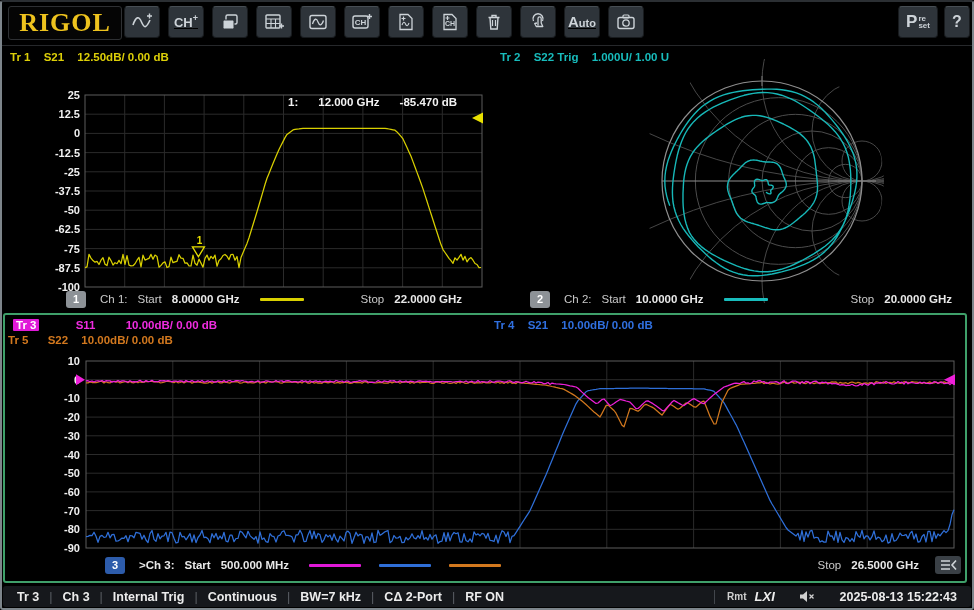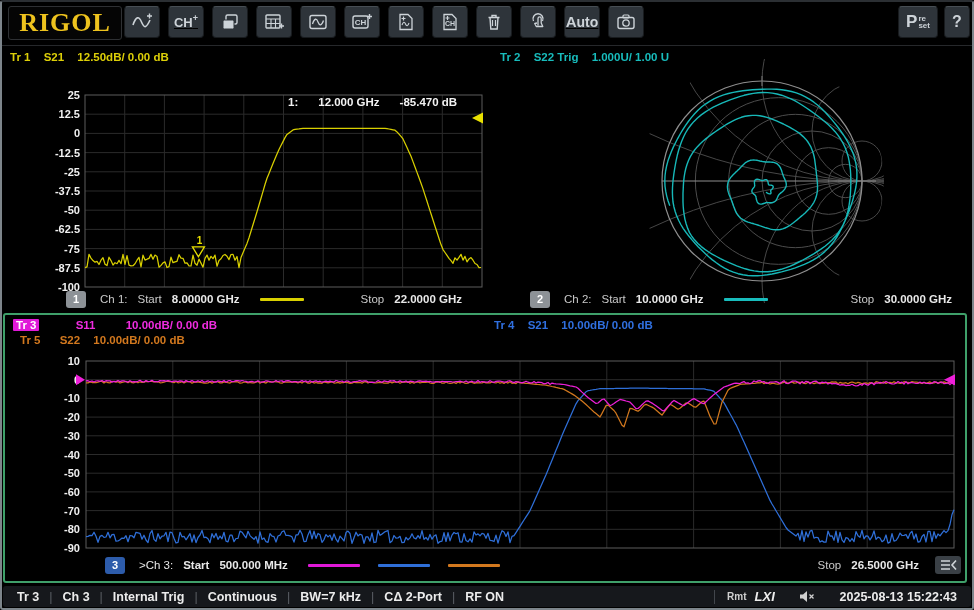--- a/index.html
+++ b/index.html
@@ -12,21 +12,21 @@
   .logo{position:absolute;left:8px;top:6px;width:112px;height:32px;background:#050505;border:1px solid #2e3033;border-radius:3px;
         color:#eec31e;font-family:"Liberation Serif","DejaVu Serif",serif;font-weight:bold;font-size:26px;letter-spacing:1px;
         display:flex;align-items:center;justify-content:center;line-height:1;}
   .btnrow{position:absolute;left:124px;top:6px;display:flex;gap:8px;text-decoration:underline;}
   .tbtn{width:36px;height:32px;background:#2e343a;border:1px solid #181b1e;border-top-color:#474e54;border-radius:4px;
         display:flex;align-items:center;justify-content:center;color:#cdd3d8;box-sizing:border-box;}
   .tbtn svg{display:block;}
   .tbtn .ch{font-size:13px;font-weight:bold;}
   .tbtn .sup{font-size:9px;font-weight:bold;vertical-align:super;line-height:0;}
   .tbtn .abig{font-size:15px;font-weight:bold;}
-  .tbtn .asmall{font-size:14px;font-weight:bold;}
+  .tbtn .asmall{font-size:11px;font-weight:bold;}
   .rightbtns{position:absolute;right:4px;top:6px;display:flex;gap:6px;}
   .preset{width:40px;}
   .preset .pwrap{display:flex;align-items:center;line-height:0.9;}
   .preset .pbig{font-size:17px;font-weight:bold;}
   .preset .pcol{display:flex;flex-direction:column;font-size:8px;font-weight:bold;margin-left:1px;}
   .help{width:26px;font-size:16px;font-weight:bold;}
   
   .hdr{position:absolute;font-size:11.5px;font-weight:bold;white-space:nowrap;}
   .hdr span{margin-right:10px;}
   .tl-hdr{color:#ddcf08;}
@@ -269,36 +269,36 @@
       <polyline points="182.8,147.7 181.1,143.0 179.7,138.1 178.7,133.2 178.0,128.1 177.8,123.1 178.0,118.0 178.6,113.0 179.6,108.0 180.9,103.1 182.5,98.4 184.3,93.7 186.3,89.1 188.5,84.7 190.8,80.3 193.2,76.0 195.8,71.7 198.4,67.6 201.3,63.5 204.3,59.6 207.6,55.8 211.0,52.2 214.8,48.8 218.8,45.8 223.0,43.1 227.4,40.7 231.9,38.6 236.6,36.9 241.4,35.5 246.2,34.4 251.1,33.5 255.9,32.8 260.7,32.3 265.5,31.8 270.4,31.5 275.2,31.2 280.0,31.1 284.9,31.1 289.8,31.3 294.7,31.7 299.6,32.5 304.5,33.5 309.3,34.9 313.9,36.7 318.4,38.9 322.8,41.4 326.9,44.2 330.8,47.3 334.5,50.6 338.0,54.1 341.4,57.7 344.6,61.4 347.7,65.1 350.8,69.0 353.7,73.0 356.5,77.0 359.1,81.2 361.6,85.5 363.8,90.0 365.8,94.6 367.4,99.3 368.6,104.1 369.5,109.1 369.9,114.1 369.9,119.1 369.6,124.0 368.9,129.0 367.9,133.8 366.7,138.6 365.4,143.2 363.9,147.8 362.3,152.4 360.5,156.8 358.8,161.3 356.8,165.7 354.8,170.0 352.6,174.3 350.2,178.5 347.5,182.6 344.5,186.5 341.3,190.2 337.8,193.6 334.1,196.8 330.1,199.6 326.0,202.2 321.7,204.4 317.3,206.4 312.8,208.2 308.3,209.8 303.7,211.3 299.1,212.6 294.5,213.9 289.8,215.0 285.1,216.0 280.3,216.8 275.5,217.4 270.6,217.8 265.7,217.8 260.8,217.5 255.9,216.8 251.1,215.7 246.4,214.2 241.9,212.4 237.5,210.1 233.3,207.6 229.3,204.8 225.4,201.9 221.7,198.8 218.2,195.6 214.8,192.3 211.4,188.9 208.2,185.5 205.0,181.9 202.0,178.3 199.1,174.5 196.3,170.6 193.8,166.5 191.6,162.3 189.7,157.9 188.1,153.3 186.9,148.7 186.0,144.0 185.6,139.2 185.4,134.4 185.5,129.7 185.8,125.0 186.3,120.3 186.9,115.7 187.6,111.1 188.4,106.5 189.3,101.9 190.3,97.3 191.5,92.8 192.9,88.2 194.5,83.7 196.4,79.3 198.5,75.0 201.0,70.9 203.9,67.0 207.0,63.4 210.5,60.0 214.2,56.9 218.1,54.1 222.2,51.5 226.3,49.2 230.6,47.1 234.9,45.1 239.3,43.3 243.7,41.6 248.1,40.1 252.5,38.6 257.1,37.3 261.7,36.2 266.3,35.4 271.1,34.8 275.8,34.5 280.6,34.6 285.3,35.1 290.0,36.0 294.6,37.2 299.1,38.8 303.4,40.6 307.7,42.7 311.7,45.0 315.7,47.5 319.5,50.0 323.3,52.6 327.0,55.2 330.7,58.0 334.3,60.8 337.9,63.7 341.4,66.8 344.7,70.0 347.9,73.4 350.9,77.1 353.6,81.0 355.9,85.0 358.0,89.3 359.7,93.7 361.1,98.2 362.1,102.8 362.8,107.4 363.4,112.0 363.7,116.7 363.8,121.3 363.8,125.9 363.7,130.5 363.4,135.2 363.1,139.8 362.5,144.4 361.8,149.0 360.8,153.6 359.6,158.1 358.0,162.6 356.1,166.9 353.8,171.0 351.2,174.9 348.3,178.6 345.1,182.0 341.6,185.2 338.0,188.2 334.3,190.9 330.5,193.4 326.7,195.8 322.8,198.1 318.9,200.3 314.9,202.5 310.9,204.5 306.9,206.5 302.7,208.3 298.5,209.9 294.2,211.3 289.7,212.4 285.3,213.2 280.7,213.7 276.1,213.8 271.6,213.5 267.1,212.9 262.6,212.0 258.2,210.8 253.9,209.4 249.7,207.9 245.6,206.2 241.5,204.4 237.5,202.6 233.4,200.6 229.5,198.5 225.5,196.3 221.7,194.0 217.9,191.4 214.3,188.6 210.9,185.5 207.7,182.1 204.9,178.5 202.5,174.6 200.7,170.4 199.2,166.0 198.0,161.6 197.2,157.1 196.6,152.7 196.2,148.3 196.0,143.9 196.0,139.6 196.0,135.3 196.2,131.1 196.4,126.9 196.7,122.7 197.2,118.6 197.9,114.5 198.8,110.5 200.0,106.5 201.4,102.7 203.2,98.9 205.3,95.4 207.6,92.0 210.2,88.9 213.0,85.9 215.9,83.2 219.0,80.6 222.1,78.2 225.2,75.9 228.3,73.7 231.4,71.6 234.5,69.6 237.7,67.5 240.8,65.6 244.1,63.8 247.4,62.1 250.8,60.6 254.3,59.3 258.0,58.3 261.6,57.7 265.4,57.4 269.1,57.4 272.8,57.8 276.5,58.5 280.0,59.4 283.5,60.5 286.9,61.8 290.1,63.1 293.3,64.6 296.4,66.0 299.5,67.6 302.5,69.1 305.4,70.8 308.3,72.5 311.1,74.3 313.7,76.4 316.2,78.6 318.5,80.9 320.6,83.5 322.4,86.3 324.0,89.2 325.2,92.3 326.3,95.4 327.1,98.5 327.7,101.7 328.1,104.8 328.5,107.8 328.9,110.8 329.2,113.7 329.5,116.5 329.8,119.4 330.1,122.2 330.4,125.0 330.5,127.8 330.5,130.7 330.3,133.5 329.8,136.3 329.1,139.1 328.1,141.7 326.9,144.3 325.4,146.7 323.8,148.9 322.0,151.1 320.0,153.0 318.1,154.9 316.1,156.7 314.1,158.4 312.2,160.0 310.3,161.6 308.3,163.2 306.4,164.8 304.4,166.3 302.4,167.7 300.3,168.9 298.0,170.0 295.7,170.9 293.3,171.5 290.9,171.8 288.4,171.8 286.0,171.6 283.5,171.1 281.2,170.4 278.9,169.8 276.8,169.1 274.7,168.4 272.6,167.7 270.7,167.0 268.7,166.4 266.8,165.8 264.8,165.3 262.9,164.7 261.0,164.1 259.1,163.3 257.2,162.5 255.5,161.4 253.8,160.2 252.3,158.8 251.0,157.3 249.8,155.6 248.8,153.8 248.0,152.0 247.3,150.1 246.6,148.3 246.0,146.5 245.4,144.7 244.8,143.0 244.1,141.3 243.4,139.6 242.7,137.9 242.0,136.2 241.4,134.4 240.9,132.6 240.6,130.7 240.4,128.8 240.6,126.9 240.9,125.0 241.5,123.2 242.4,121.5 243.4,119.9 244.6,118.4 245.9,117.0 247.2,115.7 248.5,114.4 249.8,113.3 251.0,112.1 252.2,111.0 253.3,109.8 254.4,108.6 255.5,107.5 256.6,106.4 257.8,105.3 259.0,104.3 260.4,103.5 261.9,102.8 263.4,102.3 265.0,102.1 266.6,102.0 268.3,102.1 269.9,102.3 271.4,102.6 272.9,103.0 274.4,103.3 275.7,103.6 277.1,103.8 278.4,104.0 279.8,104.0 281.1,104.0 282.5,104.0 283.9,104.1 285.3,104.2 286.7,104.4 288.1,104.8 289.4,105.4 290.6,106.2 291.6,107.2 292.5,108.3 293.3,109.5 293.9,110.9 294.5,112.2 294.9,113.6 295.3,114.9 295.7,116.1 296.1,117.3 296.5,118.5 297.0,119.5 297.5,120.6 298.0,121.7 298.4,122.8 298.9,123.9 299.1,125.0 299.3,126.2 299.2,127.4 299.0,128.6 298.5,129.7 297.9,130.8 297.1,131.9 296.3,132.8 295.4,133.7 294.4,134.4 293.6,135.1 292.8,135.8 292.1,136.5 291.6,137.2 291.2,137.9 290.8,138.7 290.5,139.5 290.1,140.3 289.8,141.2 289.3,142.0 288.8,142.7 288.1,143.3 287.4,143.8 286.6,144.2 285.7,144.5 284.8,144.7 283.9,144.7 283.0,144.7 282.1,144.6 281.2,144.6 280.4,144.5 279.7,144.6 278.9,144.7 278.2,145.0 277.4,145.2 276.6,145.5 275.8,145.8 274.9,146.0 274.1,146.1 273.2,146.1 272.4,145.9 271.6,145.5 271.0,144.9 270.4,144.2 270.0,143.3 269.7,142.4 269.4,141.5 269.3,140.6 269.1,139.7 269.0,139.0 268.8,138.3 268.5,137.8 268.2,137.3 267.7,136.9 267.2,136.5 266.7,136.1 266.2,135.6 265.7,135.1 265.3,134.6 265.0,134.0 264.9,133.3 264.9,132.7 265.1,132.0 265.4,131.3 265.8,130.7 266.3,130.1 266.7,129.6 267.1,129.1 267.4,128.6 267.6,128.1 267.7,127.6 267.7,127.0 267.6,126.4 267.5,125.7 267.5,125.0 267.4,124.3 267.5,123.5 267.7,122.9 268.0,122.3 268.5,121.8 269.1,121.5 269.9,121.3 270.6,121.3 271.4,121.4 272.3,121.6 273.0,121.9 273.7,122.1 274.3,122.4 274.9,122.5 275.4,122.6 275.9,122.5 276.3,122.4 276.8,122.2 277.2,122.0 277.7,121.8 278.2,121.6 278.7,121.6 279.3,121.7 279.7,121.9 280.2,122.3 280.5,122.8 280.8,123.4 281.0,124.1 281.1,124.7 281.2,125.3 281.3,125.9 281.5,126.3 281.6,126.7 281.9,126.9 282.2,127.0 282.7,127.1 283.2,127.1 283.8,127.1 284.4,127.2 285.0,127.4 285.5,127.6 285.9,128.0 286.1,128.4 286.2,128.8 286.2,129.4 285.9,129.9 285.6,130.4 285.2,130.9 284.8,131.3 284.4,131.7 284.0,132.0 283.8,132.3 283.7,132.6 283.6,132.9 283.7,133.3 283.8,133.7 283.9,134.1 284.0,134.5 284.0,134.9 283.9,135.3 283.7,135.6 283.4,135.8 282.9,135.9 282.4,135.9 281.8,135.7 281.2,135.5 280.6,135.2 280.1,134.9 279.7,134.6 279.3,134.3 279.1,134.1" fill="none" stroke="#17b8b8" stroke-width="1.4" stroke-linejoin="round"></polyline>
     </svg>
   <div class="footer" style="left:490px;top:288px;width:478px;padding-left:40px;box-sizing:border-box;">
     <span class="badge">2</span>
     <span class="flabel">Ch 2:</span>
     <span class="flabel">Start</span>
     <span class="fvalue">10.0000 GHz</span>
     <span class="linechip lc-c"></span>
     <span class="fstop" style="padding-right:10px;">
       <span class="flabel">Stop</span>
-      <span class="fvalue">30.0000 GHz</span>
+      <span class="fvalue">20.0000 GHz</span>
     </span>
   </div>
 
   <div class="bpanel">
     <div class="hdr" style="left:8px;top:4px;">
       <span class="chip-tr3">Tr 3</span>
       <span class="mag" style="margin-left:6px;">S11</span>
       <span class="mag">10.00dB/ 0.00 dB</span>
     </div>
     <div class="hdr" style="left:489px;top:4px;">
       <span class="blu">Tr 4</span>
       <span class="blu">S21</span>
       <span class="blu">10.00dB/ 0.00 dB</span>
     </div>
-    <div class="hdr" style="left:12px;top:19px;">
+    <div class="hdr" style="left:0;top:19px;">
       <span class="org" style="padding:0 3px;">Tr 5</span>
       <span class="org" style="margin-left:3px;">S22</span>
       <span class="org">10.00dB/ 0.00 dB</span>
     </div>
     <svg id="svg-bt" class="chart" style="left:2px;top:38px;" width="958" height="200">
         <line x1="165.8" y1="8" x2="165.8" y2="195" stroke="#2b2b2b" stroke-width="1"></line>
         <line x1="252.6" y1="8" x2="252.6" y2="195" stroke="#2b2b2b" stroke-width="1"></line>
         <line x1="339.4" y1="8" x2="339.4" y2="195" stroke="#2b2b2b" stroke-width="1"></line>
         <line x1="426.2" y1="8" x2="426.2" y2="195" stroke="#2b2b2b" stroke-width="1"></line>
         <line x1="513" y1="8" x2="513" y2="195" stroke="#2b2b2b" stroke-width="1"></line>
@@ -328,21 +328,21 @@
         <text x="73" y="180.3" text-anchor="end" fill="#f0f0f0" font-size="11" font-weight="bold">-80</text>
         <text x="73" y="199" text-anchor="end" fill="#f0f0f0" font-size="11" font-weight="bold">-90</text>
         <polyline points="79.0,183.6 81.0,183.4 83.0,182.4 85.0,182.6 87.0,179.2 89.0,183.3 91.0,189.3 93.0,183.4 95.0,182.4 97.0,184.4 99.0,184.0 101.0,179.3 103.0,184.8 105.0,181.6 107.0,181.4 109.0,188.2 111.0,188.0 113.0,186.7 115.0,185.1 117.0,185.4 119.0,182.7 121.0,188.7 123.0,182.5 125.0,182.8 127.0,184.8 129.0,179.3 131.0,179.8 133.0,180.3 135.0,186.2 137.0,182.2 139.0,187.0 141.0,189.6 143.0,180.6 145.0,177.5 147.0,186.4 149.0,188.4 151.0,180.6 153.0,185.8 155.0,183.1 157.0,182.8 159.0,179.3 161.0,188.5 163.0,179.2 165.0,179.6 167.0,185.3 169.0,190.0 171.0,189.3 173.0,179.3 175.0,183.8 177.0,183.4 179.0,186.8 181.0,183.8 183.0,180.7 185.0,189.2 187.0,181.9 189.0,189.7 191.0,184.5 193.0,182.0 195.0,177.4 197.0,184.7 199.0,184.2 201.0,185.7 203.0,189.7 205.0,180.7 207.0,184.8 209.0,180.4 211.0,186.4 213.0,183.1 215.0,185.8 217.0,179.3 219.0,188.2 221.0,188.8 223.0,182.1 225.0,182.2 227.0,188.7 229.0,185.5 231.0,185.4 233.0,178.1 235.0,179.2 237.0,182.1 239.0,184.9 241.0,178.3 243.0,182.6 245.0,184.6 247.0,186.3 249.0,183.6 251.0,190.2 253.0,178.8 255.0,186.4 257.0,185.0 259.0,188.7 261.0,189.3 263.0,180.6 265.0,183.2 267.0,183.6 269.0,189.0 271.0,183.0 273.0,182.2 275.0,178.7 277.0,177.7 279.0,182.5 281.0,182.4 283.0,182.8 285.0,183.9 287.0,189.1 289.0,181.8 291.0,181.8 293.0,177.3 295.0,181.0 297.0,188.6 299.0,188.5 301.0,181.9 303.0,177.6 305.0,185.8 307.0,178.2 309.0,185.4 311.0,180.4 313.0,181.8 315.0,189.4 317.0,186.6 319.0,181.6 321.0,183.9 323.0,182.1 325.0,187.4 327.0,180.9 329.0,186.2 331.0,189.1 333.0,183.1 335.0,185.3 337.0,188.0 339.0,179.6 341.0,178.1 343.0,180.5 345.0,190.3 347.0,184.7 349.0,179.2 351.0,182.9 353.0,181.2 355.0,182.1 357.0,190.3 359.0,183.8 361.0,183.9 363.0,188.2 365.0,179.8 367.0,189.5 369.0,189.2 371.0,177.3 373.0,182.3 375.0,181.1 377.0,179.4 379.0,178.3 381.0,177.5 383.0,189.7 385.0,188.1 387.0,182.5 389.0,185.2 391.0,184.9 393.0,183.3 395.0,189.7 397.0,189.5 399.0,184.3 401.0,186.8 403.0,184.9 405.0,180.8 407.0,184.9 409.0,185.9 411.0,182.6 413.0,185.4 415.0,177.6 417.0,186.4 419.0,184.5 421.0,187.1 423.0,181.4 425.0,186.2 427.0,183.0 429.0,181.9 431.0,190.3 433.0,188.6 435.0,188.2 437.0,179.6 439.0,188.5 441.0,179.6 443.0,187.8 445.0,182.1 447.0,179.5 449.0,180.7 451.0,179.7 453.0,189.0 455.0,189.2 457.0,180.6 459.0,187.5 461.0,188.8 463.0,185.8 465.0,189.1 467.0,178.8 469.0,182.0 471.0,180.9 473.0,182.8 475.0,180.4 477.0,181.1 479.0,185.3 481.0,180.3 483.0,187.4 485.0,187.6 487.0,188.5 489.0,182.1 491.0,190.2 493.0,182.9 495.0,177.7 497.0,179.0 499.0,183.5 501.0,178.9 503.0,189.6 505.0,183.4 507.0,182.7 509.0,179.6 511.0,176.4 513.0,173.3 515.0,170.2 517.0,167.0 519.0,163.9 521.0,160.8 523.0,157.6 525.0,153.2 527.0,148.7 529.0,144.2 531.0,139.7 533.0,135.2 535.0,130.7 537.0,126.3 539.0,121.8 541.0,117.0 543.0,112.1 545.0,107.2 547.0,102.2 549.0,97.3 551.0,92.4 553.0,87.4 555.0,82.5 557.0,77.7 559.0,73.2 561.0,68.8 563.0,64.3 565.0,59.8 567.0,55.3 569.0,50.8 571.0,47.7 573.0,45.5 575.0,43.3 577.0,41.0 579.0,38.8 581.0,37.7 583.0,37.4 585.0,37.0 587.0,36.7 589.0,36.4 591.0,36.0 593.0,35.7 595.0,35.6 597.0,35.6 599.0,35.6 601.0,35.6 603.0,35.5 605.0,35.5 607.0,35.5 609.0,35.4 611.0,35.4 613.0,35.4 615.0,35.3 617.0,35.3 619.0,35.3 621.0,35.3 623.0,35.2 625.0,35.2 627.0,35.2 629.0,35.1 631.0,35.1 633.0,35.2 635.0,35.2 637.0,35.2 639.0,35.2 641.0,35.2 643.0,35.3 645.0,35.3 647.0,35.3 649.0,35.3 651.0,35.4 653.0,35.4 655.0,35.4 657.0,35.4 659.0,35.4 661.0,35.5 663.0,35.5 665.0,35.5 667.0,35.5 669.0,35.6 671.0,35.6 673.0,35.6 675.0,35.6 677.0,35.6 679.0,35.7 681.0,35.7 683.0,35.7 685.0,35.7 687.0,35.8 689.0,35.8 691.0,35.8 693.0,35.8 695.0,35.8 697.0,35.9 699.0,36.4 701.0,36.8 703.0,37.2 705.0,37.6 707.0,38.3 709.0,40.6 711.0,42.8 713.0,45.1 715.0,47.3 717.0,49.8 719.0,53.4 721.0,57.1 723.0,60.7 725.0,64.3 727.0,68.0 729.0,71.6 731.0,75.7 733.0,80.2 735.0,84.7 737.0,89.1 739.0,93.6 741.0,98.1 743.0,102.6 745.0,107.1 747.0,111.5 749.0,116.0 751.0,120.5 753.0,125.0 755.0,129.5 757.0,133.9 759.0,138.4 761.0,142.9 763.0,147.4 765.0,151.0 767.0,154.3 769.0,157.7 771.0,161.0 773.0,164.4 775.0,167.8 777.0,171.1 779.0,174.5 781.0,177.0 783.0,178.5 785.0,180.0 787.0,181.5 789.0,183.0 791.0,180.3 793.0,187.0 795.0,177.5 797.0,188.5 799.0,178.9 801.0,184.1 803.0,178.2 805.0,177.4 807.0,185.2 809.0,184.3 811.0,184.6 813.0,189.0 815.0,187.9 817.0,189.1 819.0,189.2 821.0,178.1 823.0,183.1 825.0,182.8 827.0,187.3 829.0,178.1 831.0,189.3 833.0,179.4 835.0,186.8 837.0,189.5 839.0,184.5 841.0,185.3 843.0,188.5 845.0,185.5 847.0,188.6 849.0,178.6 851.0,182.7 853.0,184.3 855.0,177.3 857.0,185.8 859.0,182.9 861.0,183.2 863.0,186.9 865.0,183.7 867.0,177.9 869.0,186.4 871.0,184.1 873.0,185.0 875.0,188.7 877.0,187.2 879.0,182.0 881.0,190.1 883.0,189.1 885.0,180.6 887.0,188.2 889.0,187.5 891.0,184.7 893.0,180.1 895.0,182.5 897.0,182.4 899.0,181.5 901.0,185.4 903.0,180.4 905.0,178.3 907.0,186.0 909.0,181.0 911.0,189.2 913.0,188.6 915.0,183.5 917.0,181.4 919.0,189.0 921.0,178.3 923.0,178.4 925.0,188.6 927.0,178.6 929.0,185.3 931.0,181.0 933.0,182.9 935.0,180.1 937.0,177.6 939.0,179.6 941.0,177.6 943.0,171.5 945.0,161.5 947.0,156.8" fill="none" stroke="#2f6fd8" stroke-width="1.25" stroke-linejoin="round"></polyline>
         <polyline points="79.0,29.9 81.0,29.9 83.0,28.9 85.0,29.5 87.0,29.5 89.0,29.7 91.0,29.1 93.0,28.3 95.0,28.5 97.0,30.1 99.0,28.8 101.0,29.7 103.0,29.9 105.0,28.3 107.0,28.5 109.0,29.2 111.0,28.7 113.0,30.0 115.0,29.3 117.0,28.9 119.0,28.3 121.0,29.7 123.0,28.5 125.0,29.7 127.0,29.8 129.0,28.7 131.0,29.8 133.0,28.8 135.0,29.4 137.0,29.2 139.0,28.4 141.0,28.7 143.0,28.5 145.0,28.4 147.0,28.9 149.0,28.6 151.0,28.8 153.0,29.8 155.0,29.6 157.0,29.2 159.0,28.5 161.0,28.4 163.0,28.7 165.0,29.0 167.0,29.6 169.0,28.5 171.0,29.8 173.0,29.5 175.0,28.7 177.0,29.9 179.0,28.9 181.0,28.5 183.0,28.8 185.0,30.2 187.0,29.1 189.0,29.2 191.0,28.8 193.0,29.5 195.0,29.7 197.0,30.1 199.0,30.2 201.0,29.8 203.0,29.0 205.0,30.1 207.0,29.2 209.0,28.5 211.0,28.9 213.0,29.9 215.0,29.9 217.0,28.9 219.0,29.2 221.0,29.7 223.0,30.1 225.0,28.7 227.0,28.9 229.0,28.7 231.0,28.9 233.0,30.2 235.0,30.0 237.0,29.0 239.0,29.1 241.0,29.9 243.0,29.5 245.0,29.8 247.0,29.8 249.0,29.2 251.0,28.4 253.0,30.2 255.0,29.0 257.0,29.4 259.0,30.1 261.0,28.5 263.0,29.2 265.0,29.0 267.0,28.5 269.0,28.8 271.0,28.7 273.0,30.0 275.0,30.2 277.0,28.9 279.0,29.2 281.0,29.2 283.0,29.0 285.0,29.0 287.0,29.2 289.0,29.2 291.0,29.9 293.0,29.0 295.0,30.0 297.0,28.5 299.0,29.0 301.0,30.2 303.0,30.1 305.0,28.6 307.0,30.1 309.0,29.5 311.0,30.2 313.0,29.9 315.0,30.3 317.0,28.8 319.0,29.3 321.0,29.9 323.0,29.3 325.0,28.7 327.0,30.1 329.0,29.9 331.0,29.4 333.0,30.2 335.0,29.5 337.0,29.5 339.0,29.3 341.0,29.6 343.0,30.4 345.0,30.2 347.0,29.2 349.0,29.6 351.0,29.5 353.0,29.5 355.0,30.2 357.0,28.9 359.0,28.7 361.0,30.0 363.0,29.0 365.0,29.4 367.0,29.8 369.0,30.0 371.0,29.6 373.0,29.6 375.0,29.4 377.0,30.1 379.0,30.2 381.0,30.2 383.0,28.9 385.0,29.9 387.0,29.1 389.0,29.0 391.0,29.0 393.0,30.2 395.0,29.3 397.0,28.9 399.0,29.2 401.0,28.6 403.0,30.3 405.0,29.1 407.0,30.2 409.0,29.0 411.0,29.0 413.0,29.9 415.0,29.5 417.0,29.4 419.0,29.3 421.0,28.8 423.0,30.0 425.0,30.5 427.0,30.3 429.0,28.9 431.0,29.2 433.0,28.7 435.0,30.2 437.0,30.2 439.0,28.9 441.0,30.0 443.0,30.3 445.0,30.2 447.0,29.4 449.0,30.5 451.0,28.9 453.0,30.0 455.0,28.8 457.0,29.8 459.0,30.4 461.0,30.1 463.0,28.9 465.0,29.4 467.0,30.3 469.0,29.8 471.0,29.7 473.0,30.0 475.0,29.8 477.0,29.1 479.0,29.9 481.0,29.7 483.0,29.9 485.0,29.0 487.0,29.7 489.0,30.0 491.0,29.0 493.0,30.2 495.0,29.5 497.0,30.4 499.0,29.1 501.0,30.1 503.0,28.8 505.0,30.3 507.0,29.9 509.0,30.6 511.0,28.8 513.0,29.9 515.0,29.9 517.0,30.1 519.0,30.3 521.0,30.5 523.0,30.7 525.0,30.9 527.0,31.1 529.0,31.3 531.0,31.5 533.0,31.7 535.0,31.8 537.0,32.0 539.0,32.2 541.0,32.6 543.0,33.0 545.0,33.5 547.0,33.9 549.0,34.4 551.0,34.8 553.0,35.3 555.0,35.7 557.0,36.4 559.0,37.5 561.0,38.6 563.0,39.7 565.0,40.9 567.0,42.1 569.0,43.6 571.0,45.1 573.0,46.6 575.0,48.1 577.0,49.7 579.0,51.5 581.0,53.4 583.0,55.3 585.0,57.1 587.0,59.0 589.0,60.6 591.0,62.3 593.0,64.0 595.0,60.4 597.0,56.5 599.0,52.6 601.0,52.1 603.0,53.9 605.0,55.7 607.0,57.5 609.0,60.2 611.0,64.2 613.0,68.3 615.0,72.3 617.0,73.8 619.0,67.6 621.0,61.4 623.0,55.3 625.0,55.6 627.0,56.5 629.0,57.4 631.0,58.3 633.0,56.8 635.0,54.6 637.0,52.3 639.0,51.4 641.0,52.3 643.0,53.2 645.0,54.1 647.0,55.2 649.0,57.0 651.0,58.7 653.0,60.5 655.0,62.1 657.0,59.4 659.0,56.7 661.0,54.0 663.0,51.3 665.0,52.2 667.0,53.5 669.0,54.9 671.0,56.2 673.0,55.3 675.0,53.6 677.0,51.8 679.0,50.0 681.0,49.9 683.0,51.2 685.0,52.6 687.0,53.9 689.0,54.1 691.0,52.3 693.0,50.5 695.0,48.7 697.0,48.2 699.0,53.3 701.0,58.3 703.0,63.4 705.0,67.3 707.0,71.0 709.0,70.9 711.0,63.6 713.0,56.3 715.0,49.1 717.0,45.2 719.0,41.3 721.0,37.3 723.0,35.5 725.0,34.7 727.0,33.9 729.0,33.1 731.0,32.3 733.0,31.5 735.0,31.2 737.0,31.1 739.0,30.9 741.0,30.8 743.0,30.6 745.0,30.5 747.0,30.3 749.0,30.1 751.0,29.7 753.0,29.8 755.0,29.1 757.0,30.7 759.0,29.2 761.0,30.2 763.0,31.0 765.0,30.3 767.0,30.4 769.0,31.0 771.0,31.1 773.0,30.7 775.0,29.9 777.0,29.3 779.0,29.0 781.0,30.7 783.0,29.3 785.0,28.9 787.0,30.1 789.0,30.0 791.0,29.1 793.0,29.3 795.0,29.4 797.0,30.5 799.0,30.6 801.0,29.2 803.0,29.6 805.0,29.7 807.0,30.7 809.0,29.9 811.0,29.8 813.0,29.7 815.0,30.4 817.0,30.2 819.0,29.8 821.0,29.6 823.0,29.7 825.0,28.9 827.0,29.2 829.0,28.9 831.0,30.8 833.0,29.4 835.0,30.2 837.0,30.2 839.0,29.7 841.0,30.8 843.0,29.6 845.0,29.0 847.0,29.7 849.0,30.3 851.0,29.4 853.0,29.9 855.0,30.8 857.0,30.1 859.0,29.9 861.0,30.5 863.0,29.7 865.0,30.2 867.0,30.4 869.0,28.6 871.0,29.0 873.0,30.4 875.0,29.6 877.0,28.9 879.0,30.4 881.0,29.5 883.0,29.4 885.0,30.1 887.0,28.7 889.0,29.9 891.0,30.0 893.0,30.5 895.0,30.1 897.0,28.7 899.0,29.4 901.0,29.4 903.0,29.9 905.0,28.6 907.0,29.1 909.0,29.0 911.0,29.4 913.0,29.9 915.0,30.5 917.0,29.4 919.0,30.4 921.0,29.6 923.0,28.9 925.0,30.2 927.0,30.0 929.0,29.1 931.0,30.4 933.0,28.9 935.0,29.9 937.0,28.9 939.0,29.7 941.0,30.1 943.0,28.9 945.0,29.7 947.0,29.8" fill="none" stroke="#d2781e" stroke-width="1.25" stroke-linejoin="round"></polyline>
         <polyline points="79.0,27.8 81.0,27.7 83.0,28.7 85.0,28.0 87.0,29.0 89.0,28.0 91.0,27.8 93.0,28.3 95.0,27.5 97.0,28.7 99.0,27.7 101.0,27.8 103.0,27.9 105.0,29.1 107.0,28.3 109.0,28.6 111.0,27.5 113.0,28.6 115.0,27.8 117.0,27.8 119.0,28.7 121.0,29.1 123.0,27.7 125.0,28.8 127.0,28.7 129.0,28.9 131.0,28.3 133.0,27.3 135.0,28.7 137.0,29.0 139.0,27.6 141.0,28.6 143.0,28.4 145.0,27.3 147.0,28.7 149.0,28.5 151.0,28.8 153.0,27.6 155.0,27.8 157.0,27.6 159.0,28.2 161.0,27.7 163.0,28.0 165.0,28.9 167.0,28.0 169.0,28.1 171.0,28.6 173.0,27.8 175.0,28.1 177.0,29.2 179.0,27.5 181.0,28.6 183.0,28.6 185.0,27.6 187.0,28.8 189.0,28.9 191.0,27.7 193.0,28.7 195.0,27.4 197.0,29.2 199.0,28.6 201.0,27.8 203.0,28.7 205.0,28.0 207.0,29.1 209.0,29.1 211.0,27.9 213.0,28.3 215.0,28.8 217.0,27.5 219.0,29.2 221.0,27.9 223.0,27.5 225.0,28.7 227.0,28.3 229.0,27.7 231.0,27.7 233.0,28.2 235.0,27.5 237.0,28.0 239.0,28.3 241.0,29.1 243.0,28.7 245.0,28.3 247.0,29.0 249.0,28.8 251.0,27.9 253.0,29.0 255.0,29.1 257.0,28.7 259.0,27.8 261.0,28.1 263.0,28.5 265.0,29.1 267.0,28.8 269.0,27.5 271.0,28.7 273.0,28.0 275.0,27.9 277.0,29.1 279.0,27.8 281.0,27.6 283.0,28.2 285.0,29.1 287.0,28.6 289.0,28.6 291.0,29.2 293.0,28.5 295.0,27.6 297.0,28.7 299.0,27.9 301.0,29.2 303.0,27.8 305.0,29.1 307.0,28.4 309.0,27.8 311.0,28.9 313.0,28.2 315.0,29.2 317.0,28.7 319.0,28.1 321.0,28.9 323.0,28.1 325.0,28.9 327.0,28.9 329.0,27.5 331.0,28.2 333.0,28.5 335.0,28.0 337.0,29.3 339.0,28.2 341.0,28.1 343.0,29.3 345.0,29.1 347.0,28.7 349.0,28.7 351.0,28.2 353.0,27.6 355.0,28.3 357.0,27.8 359.0,27.9 361.0,28.9 363.0,29.3 365.0,29.1 367.0,29.3 369.0,29.0 371.0,27.7 373.0,28.5 375.0,29.3 377.0,27.9 379.0,28.3 381.0,28.9 383.0,27.7 385.0,28.0 387.0,27.6 389.0,29.1 391.0,28.9 393.0,27.9 395.0,28.9 397.0,28.9 399.0,28.0 401.0,29.4 403.0,28.2 405.0,28.4 407.0,28.9 409.0,29.0 411.0,28.2 413.0,27.9 415.0,28.4 417.0,28.3 419.0,28.2 421.0,28.6 423.0,28.4 425.0,29.1 427.0,29.2 429.0,28.7 431.0,28.5 433.0,29.3 435.0,28.3 437.0,28.6 439.0,28.6 441.0,28.7 443.0,28.5 445.0,28.8 447.0,29.0 449.0,28.6 451.0,28.5 453.0,28.2 455.0,28.8 457.0,29.0 459.0,28.0 461.0,29.3 463.0,28.8 465.0,28.2 467.0,29.2 469.0,29.2 471.0,27.6 473.0,29.3 475.0,28.5 477.0,28.8 479.0,29.2 481.0,29.1 483.0,27.7 485.0,28.8 487.0,29.4 489.0,28.4 491.0,28.2 493.0,28.1 495.0,28.5 497.0,29.1 499.0,29.2 501.0,28.0 503.0,27.9 505.0,28.8 507.0,29.6 509.0,28.6 511.0,29.0 513.0,29.4 515.0,29.8 517.0,29.2 519.0,28.3 521.0,29.2 523.0,29.9 525.0,29.9 527.0,28.6 529.0,30.0 531.0,29.1 533.0,29.3 535.0,29.7 537.0,30.9 539.0,30.3 541.0,29.5 543.0,31.4 545.0,30.1 547.0,30.7 549.0,30.9 551.0,31.0 553.0,31.1 555.0,31.3 557.0,31.5 559.0,31.9 561.0,32.3 563.0,32.8 565.0,33.2 567.0,33.6 569.0,34.0 571.0,35.3 573.0,37.2 575.0,39.1 577.0,40.9 579.0,42.8 581.0,44.4 583.0,45.9 585.0,47.4 587.0,48.9 589.0,50.4 591.0,50.0 593.0,48.3 595.0,46.6 597.0,46.0 599.0,48.2 601.0,50.5 603.0,52.7 605.0,51.7 607.0,50.4 609.0,49.0 611.0,47.7 613.0,46.4 615.0,46.9 617.0,47.4 619.0,48.0 621.0,48.5 623.0,49.1 625.0,51.2 627.0,53.4 629.0,55.7 631.0,55.5 633.0,53.7 635.0,51.8 637.0,49.9 639.0,48.1 641.0,47.9 643.0,49.0 645.0,50.1 647.0,51.4 649.0,52.8 651.0,54.3 653.0,55.8 655.0,57.3 657.0,58.0 659.0,55.7 661.0,53.5 663.0,51.3 665.0,49.0 667.0,47.5 669.0,48.6 671.0,49.8 673.0,50.9 675.0,52.0 677.0,52.6 679.0,51.1 681.0,49.6 683.0,48.1 685.0,46.6 687.0,45.6 689.0,46.7 691.0,47.9 693.0,49.0 695.0,50.1 697.0,50.7 699.0,48.8 701.0,46.9 703.0,45.0 705.0,43.2 707.0,41.4 709.0,39.9 711.0,38.4 713.0,36.9 715.0,35.4 717.0,34.0 719.0,33.3 721.0,32.6 723.0,31.8 725.0,31.1 727.0,30.4 729.0,30.1 731.0,30.3 733.0,30.5 735.0,29.3 737.0,28.6 739.0,30.2 741.0,29.8 743.0,30.7 745.0,29.7 747.0,28.0 749.0,29.0 751.0,27.9 753.0,27.6 755.0,29.0 757.0,28.6 759.0,30.3 761.0,30.2 763.0,29.1 765.0,29.1 767.0,29.0 769.0,28.7 771.0,29.4 773.0,30.6 775.0,29.0 777.0,27.7 779.0,30.4 781.0,30.3 783.0,29.7 785.0,28.2 787.0,28.0 789.0,28.2 791.0,29.4 793.0,30.8 795.0,28.6 797.0,29.9 799.0,28.3 801.0,28.8 803.0,30.7 805.0,29.2 807.0,28.4 809.0,28.1 811.0,29.6 813.0,30.8 815.0,29.1 817.0,29.6 819.0,29.1 821.0,31.0 823.0,30.0 825.0,30.9 827.0,30.3 829.0,30.7 831.0,31.3 833.0,32.2 835.0,31.6 837.0,31.8 839.0,32.6 841.0,32.3 843.0,32.3 845.0,31.3 847.0,32.4 849.0,33.0 851.0,32.7 853.0,31.2 855.0,32.3 857.0,30.5 859.0,31.4 861.0,32.3 863.0,30.7 865.0,29.6 867.0,31.7 869.0,29.8 871.0,30.1 873.0,29.4 875.0,29.9 877.0,30.1 879.0,28.5 881.0,29.5 883.0,30.4 885.0,30.8 887.0,31.0 889.0,30.2 891.0,28.6 893.0,29.8 895.0,29.2 897.0,31.0 899.0,28.7 901.0,30.8 903.0,29.4 905.0,29.6 907.0,30.0 909.0,30.5 911.0,30.4 913.0,29.1 915.0,30.2 917.0,29.4 919.0,30.3 921.0,30.4 923.0,30.6 925.0,30.2 927.0,28.7 929.0,29.1 931.0,30.1 933.0,29.6 935.0,28.9 937.0,30.7 939.0,30.4 941.0,29.8 943.0,31.5 945.0,29.8 947.0,31.6" fill="none" stroke="#ee1fd9" stroke-width="1.25" stroke-linejoin="round"></polyline>
         <polygon points="78,26.7 69,21.2 69,32.2" fill="#ee1fd9"></polygon>
         <polygon points="948,21.2 948,32.2 937,26.7" fill="#ee1fd9"></polygon>
       </svg>
     <div class="footer" style="left:0;top:239px;width:956px;padding-left:100px;box-sizing:border-box;">
       <span class="badge b3">3</span>
-      <span class="flabel" style="color:#e8e8e8;font-weight:normal;">&gt;Ch 3:</span>
+      <span class="flabel" style="color:#e8e8e8;font-weight:bold;">&gt;Ch 3:</span>
       <span class="flabel" style="color:#e8e8e8;font-weight:bold;">Start</span>
       <span class="fvalue">500.000 MHz</span>
       <span class="linechip lc-m"></span>
       <span class="linechip lc-b"></span>
       <span class="linechip lc-o"></span>
       <span class="fstop">
         <span class="flabel">Stop</span>
         <span class="fvalue">26.5000 GHz</span>
         <span class="menu-btn">
           <svg width="18" height="12" viewBox="0 0 18 12">

